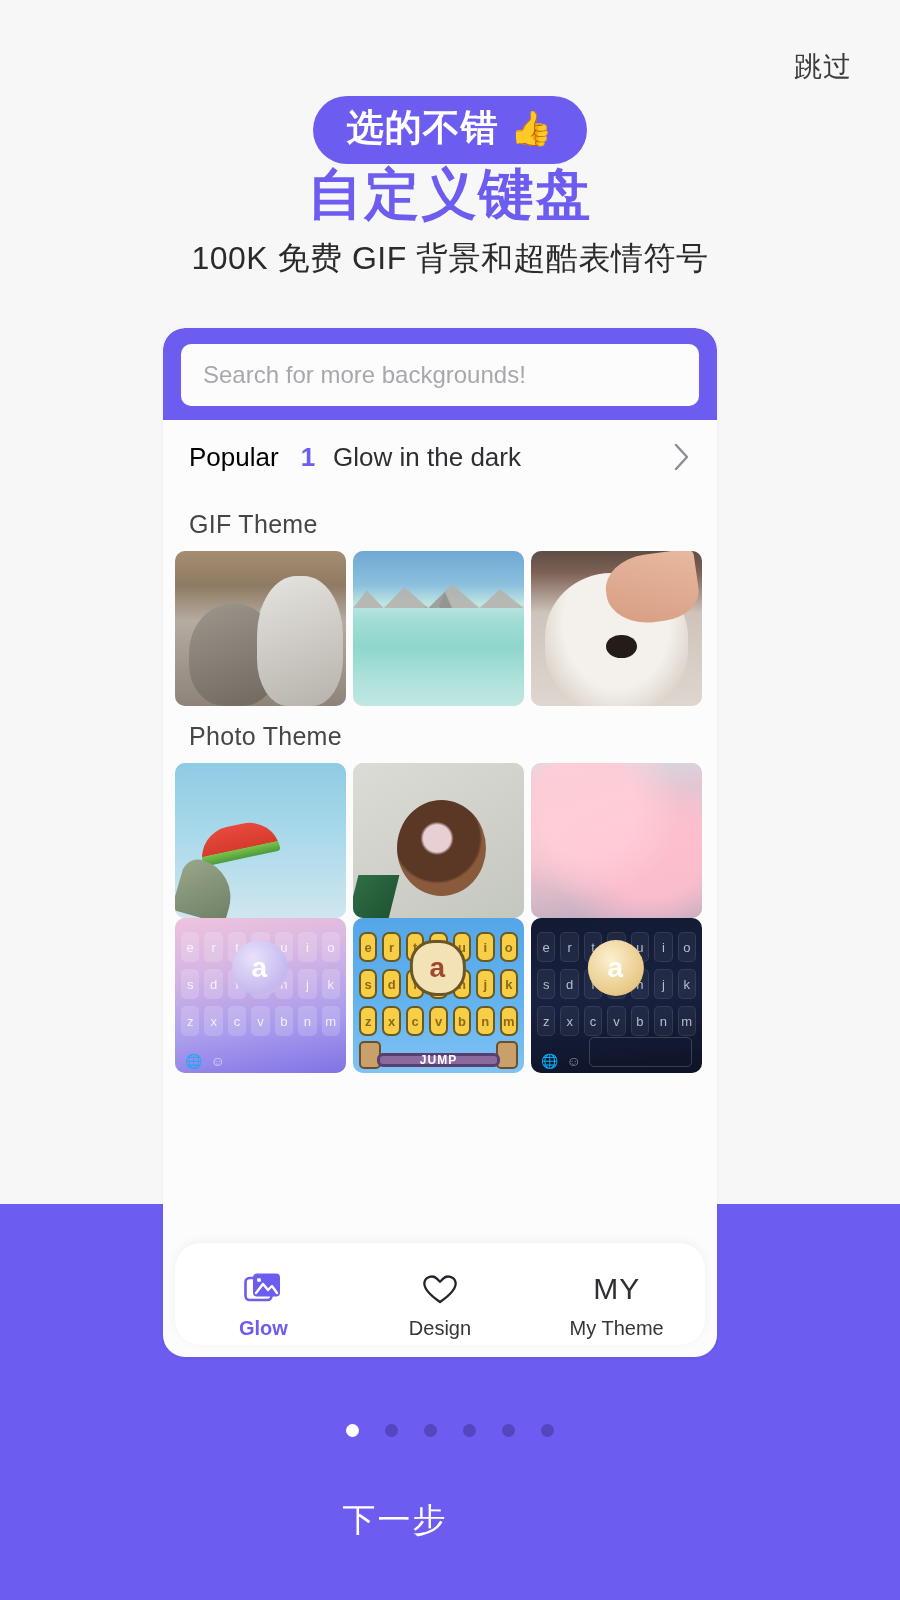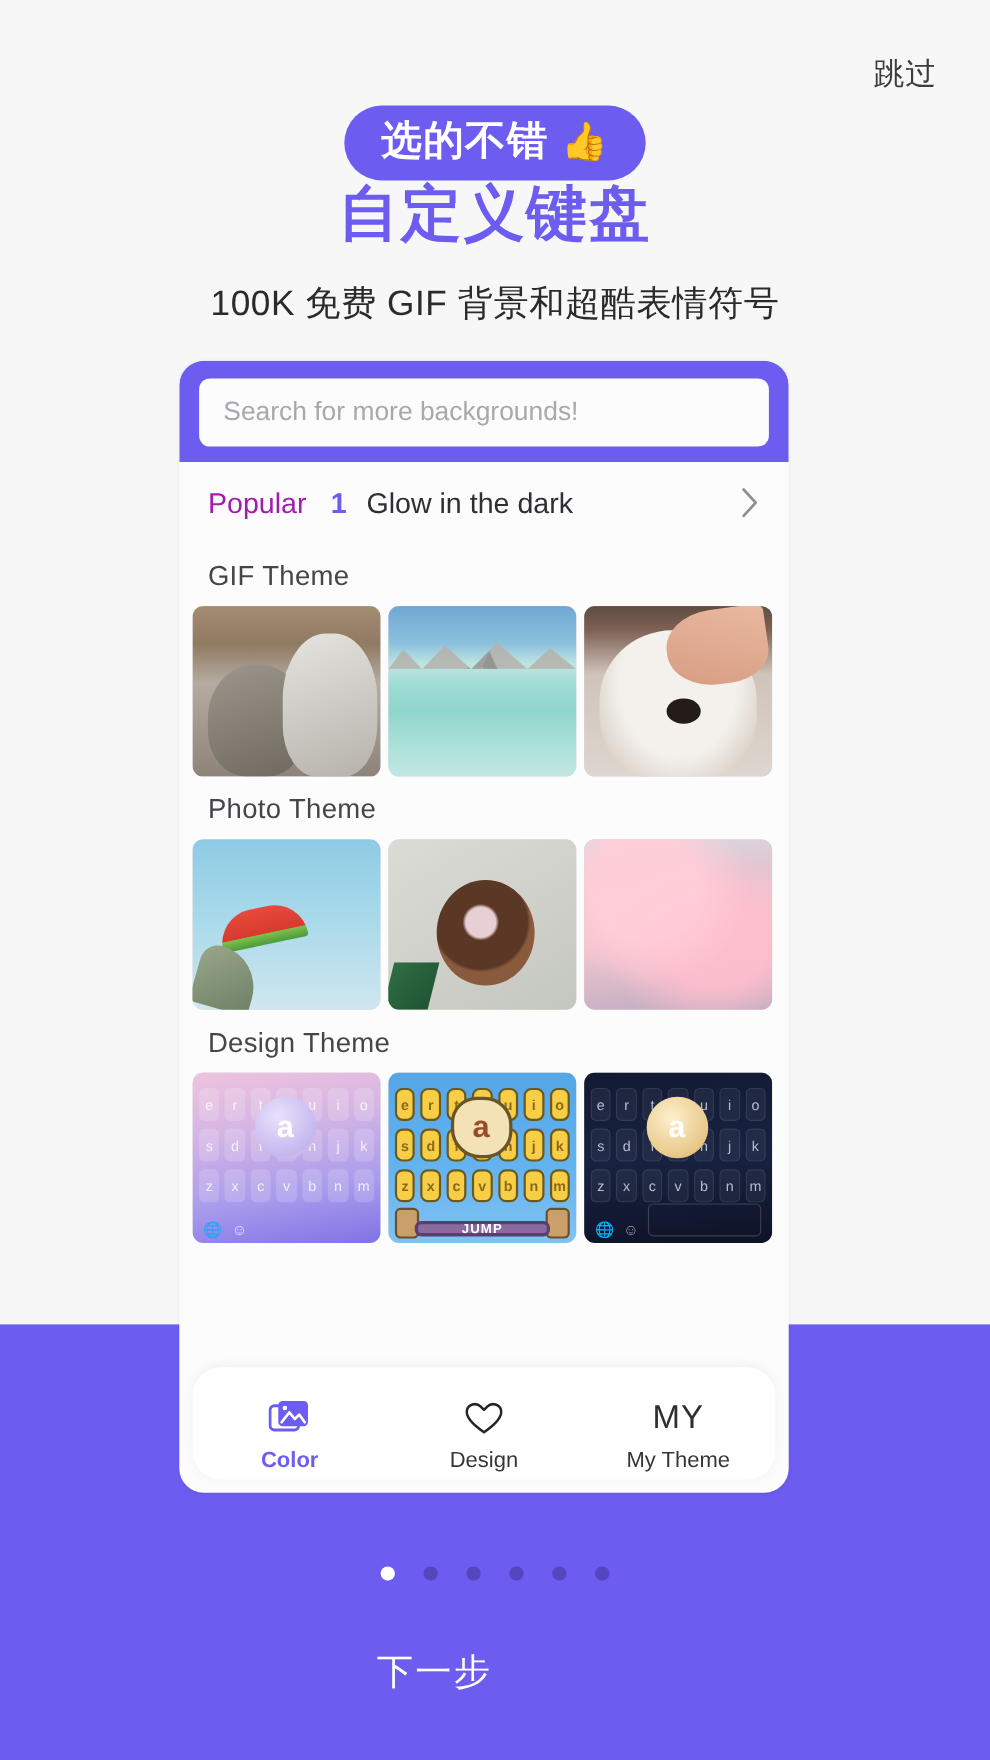--- a/index.html
+++ b/index.html
@@ -37,21 +37,21 @@
     border-radius:40px;
     line-height:1.15;
     letter-spacing:1px;
   }
   .badge-pill .thumb { font-size:34px; }
   .big-title {
     font-size:55px; font-weight:bold; color:#6C5CF0;
     letter-spacing:2px; line-height:1.12;
   }
   .sub-title {
-    margin-top:29px;
+    margin-top:12px;
     font-size:32px; color:#2B2B2B; letter-spacing:0.5px;
   }
 
   
   .phone-card {
     position:absolute; left:163px; top:328px;
     width:554px; height:1029px;
     background:#FCFCFC;
     border-radius:22px;
     overflow:hidden;
@@ -72,21 +72,21 @@
     padding:0 22px;
   }
   .search-input::placeholder { color:#A8A8AD; }
 
   
   .popular-row {
     display:flex; align-items:center;
     height:74px; padding:0 26px;
     cursor:pointer;
   }
-  .popular-label { font-size:26px; color:#a21caf; }
+  .popular-label { font-size:26px; color:#000000; }
   .popular-num { font-size:26px; color:#6C5CF0; font-weight:bold; margin-left:22px; }
   .popular-text { font-size:26px; color:#2F2F33; margin-left:18px; }
   .chev { margin-left:auto; color:#8C8C93; font-size:26px; line-height:1; }
   .chev svg { display:block; }
 
   
   .section { padding:0 0 0 0; }
   .section-title {
     font-size:25px; color:#45454A;
     padding:16px 0 12px 26px;
@@ -325,21 +325,20 @@
         <div class="thumb-card">
             <div class="inner icecream"></div>
           </div>
         <div class="thumb-card">
             <div class="inner pinksky"></div>
           </div>
       </div>
     </div>
 
     <div class="section">
-      <div class="section-title">Design Theme</div>
       <div class="thumb-row">
 
         <div class="thumb-card">
           <div class="inner kb kb-purple">
             <div class="rows">
               <div class="row">
                   <div class="key">e</div>
                   <div class="key">r</div>
                   <div class="key">t</div>
                   <div class="key">y</div>
@@ -459,21 +458,21 @@
 
       <div class="nav-item active">
         <span class="nav-icon">
           <svg width="38" height="34" viewBox="0 0 38 34">
             <rect x="1.5" y="6" width="26" height="22" rx="4" fill="none" stroke="#6C5CF0" stroke-width="2.6"></rect>
             <rect x="9" y="1.6" width="27" height="23" rx="4" fill="#6C5CF0"></rect>
             <polyline points="12,21 19,12 24,18 28,14 33,21" fill="none" stroke="#fff" stroke-width="2.4" stroke-linejoin="round" stroke-linecap="round"></polyline>
             <circle cx="15" cy="8" r="2.1" fill="#fff"></circle>
           </svg>
         </span>
-        <span class="nav-label">Color</span>
+        <span class="nav-label">Glow</span>
       </div>
 
       <div class="nav-item">
         <span class="nav-icon">
           <svg width="38" height="34" viewBox="0 0 38 34">
             <path d="M19 30 C 6 21 2.5 14.5 3.5 10 C 4.6 4.8 11.8 2.6 15.8 6.6 L 19 9.8 L 22.2 6.6 C 26.2 2.6 33.4 4.8 34.5 10 C 35.5 14.5 32 21 19 30 Z" fill="none" stroke="#24242A" stroke-width="2.3" stroke-linejoin="round"></path>
           </svg>
         </span>
         <span class="nav-label">Design</span>
       </div>

